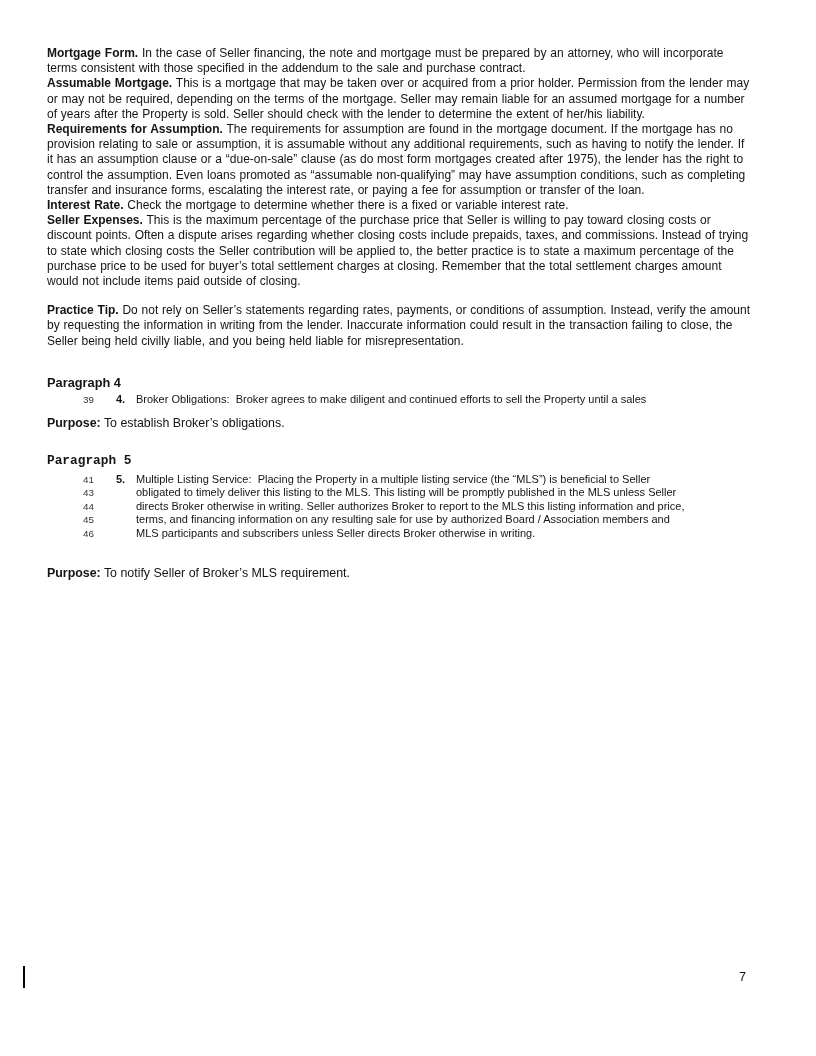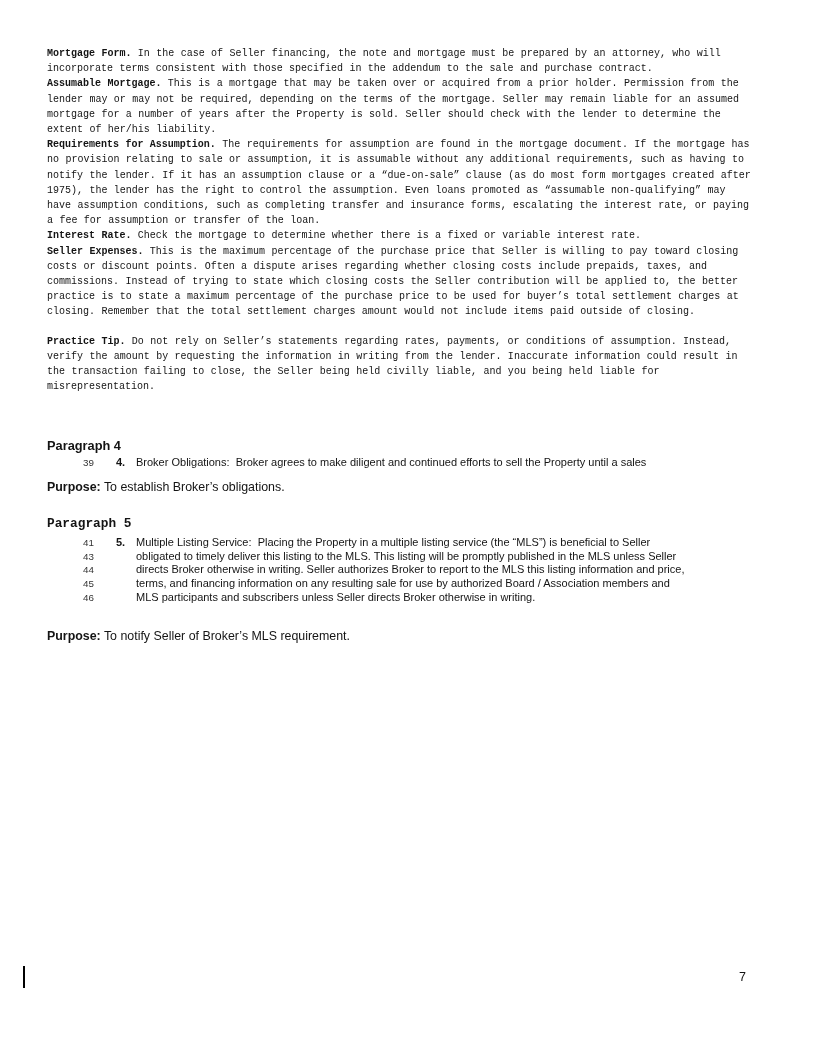--- a/index.html
+++ b/index.html
@@ -8,32 +8,31 @@
     width: 816px; height: 1056px;
     position: relative;
     overflow: hidden;
     font-family: "Liberation Sans", sans-serif;
     color: #141414;
   }
   .page { position: absolute; inset: 0; background: #ffffff; }
   .content { padding: 46px 65px 0 47px; }
 
   .body-par {
-    font-size: 10px;
+    font-size: 12px;
     line-height: 15.2px;
     word-spacing: 0.04em;
     text-align: left;
-    font-family: Liberation Mono, monospace;
   }
   .body-par b { font-weight: bold; }
 
   .tip { margin-top: 14px; }
 
   .sec-heading {
-    margin-top: 44px;
+    margin-top: 26px;
     font-size: 12.8px;
     font-weight: bold;
     line-height: 15px;
   }
   .sec-heading.second { margin-top: 21px; font-family: Liberation Mono, monospace; }
 
   .excerpt { margin-top: 3px; }
   .excerpt.second { margin-top: 5px; }
   .x-row {
     display: flex;

